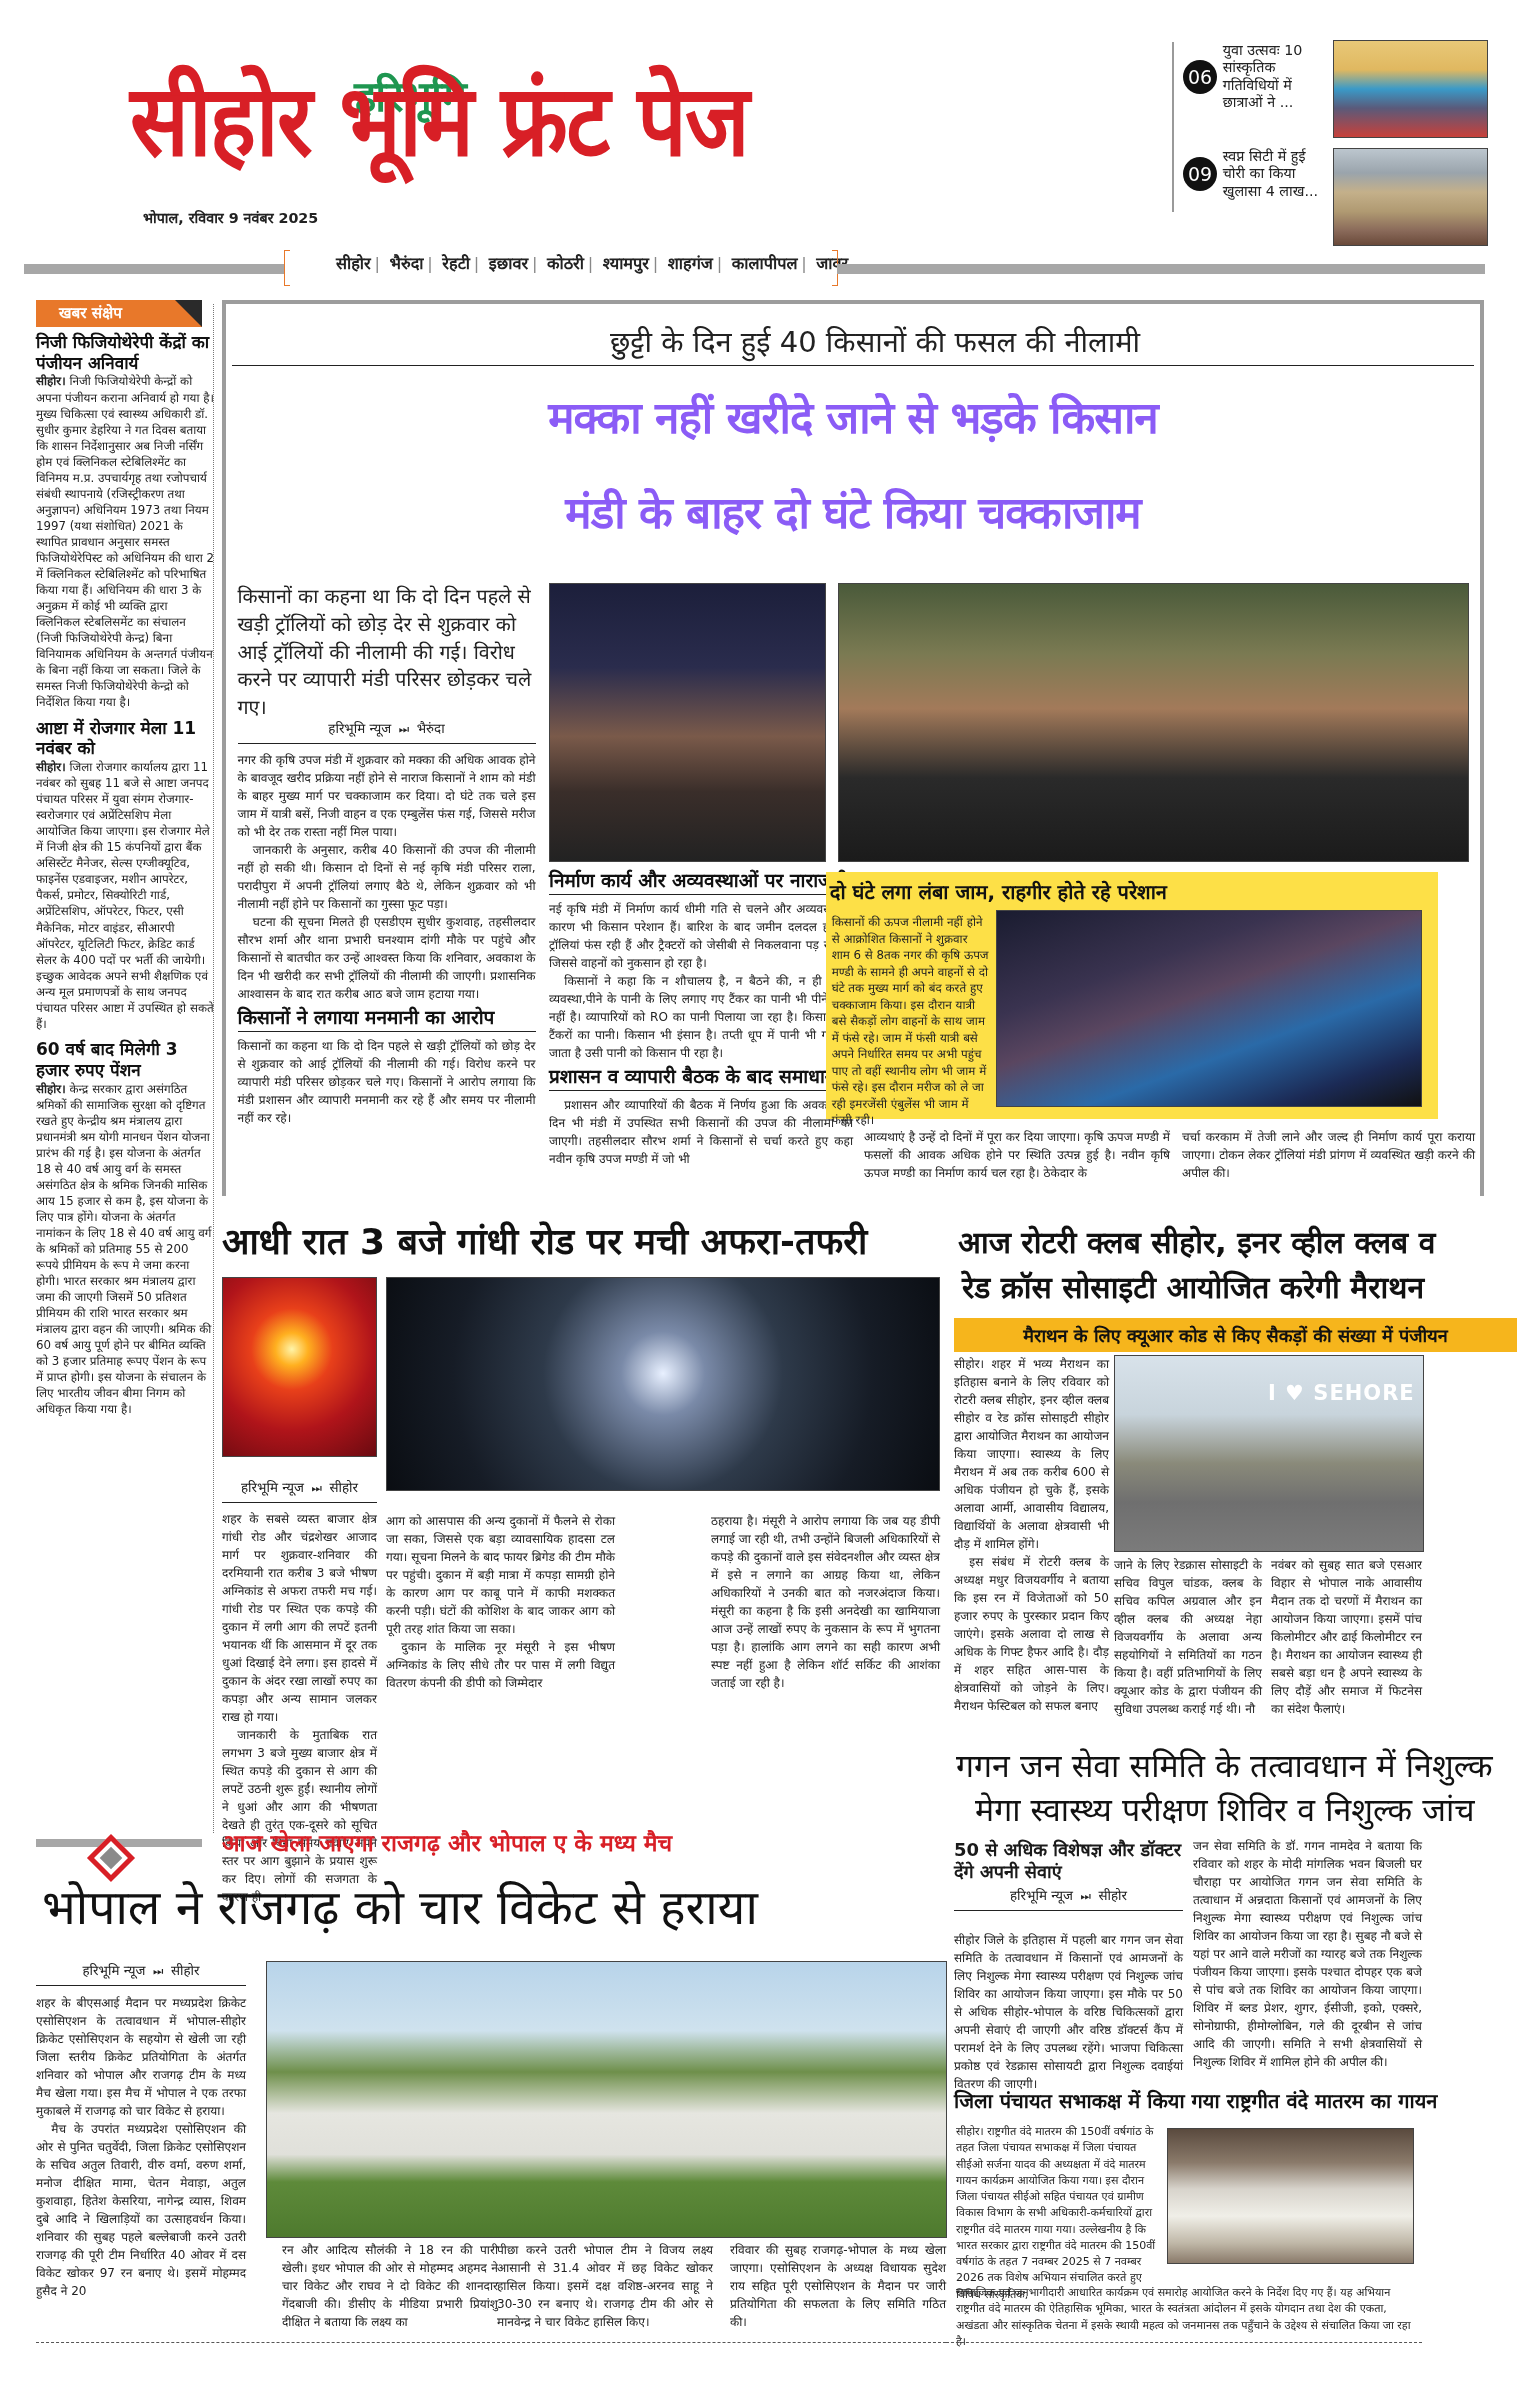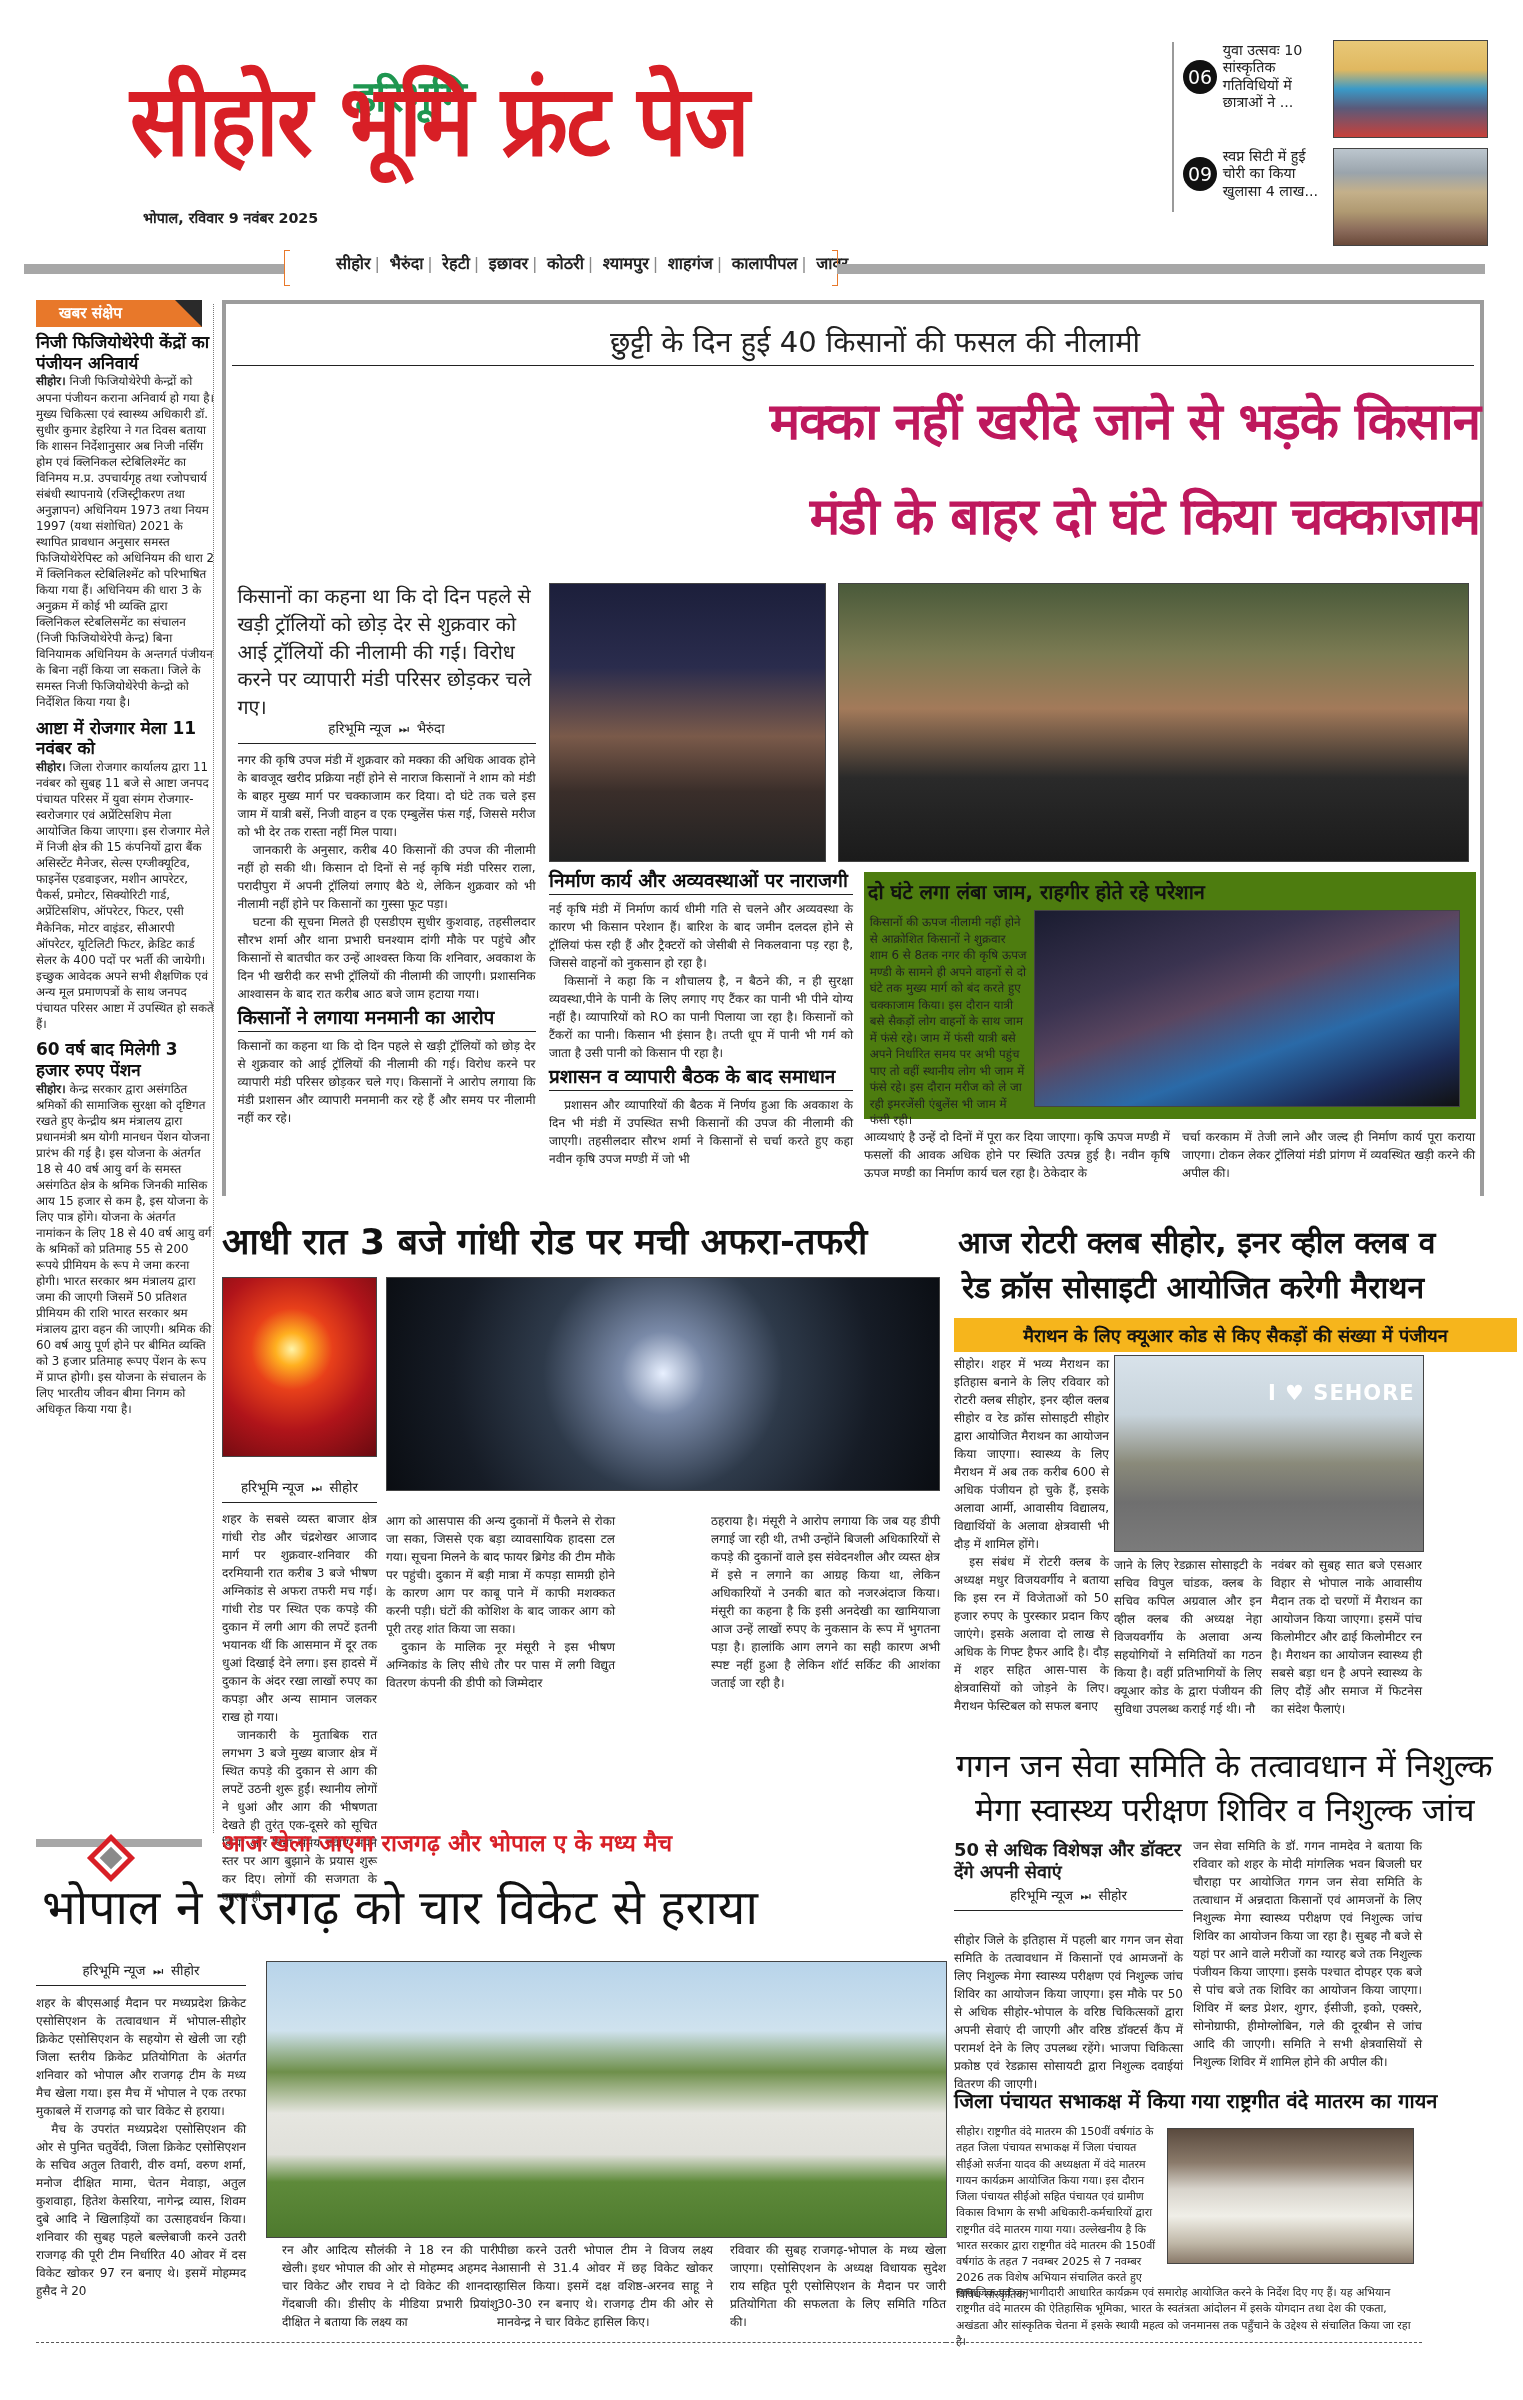--- a/index.html
+++ b/index.html
@@ -30,21 +30,21 @@
   .brief-tag::after { content: ""; position: absolute; right: 0; top: 0; border-top: 27px solid #2a2a2a; border-left: 27px solid transparent; }
   .brief-h { font-size: 17px; font-weight: bold; line-height: 1.22; margin-top: 5px; color: #111; }
   .brief-p { font-size: 11.8px; line-height: 1.36; color: #222; }
   .brief-p b { font-weight: bold; }
   .vdots { position: absolute; left: 213px; top: 304px; height: 1529px; border-left: 1px dotted #777; }
 
   
   .lead-box { position: absolute; left: 222px; top: 300px; width: 1262px; height: 896px; border: 4.8px solid #9c9c9c; border-bottom: none; }
   .kicker { position: absolute; left: 0; right: 0; top: 17px; text-align: center; font-size: 29px; color: #222; padding-left: 44px; }
   .kicker-rule { position: absolute; left: 5.7px; right: 5.7px; top: 61px; border-top: 1.9px solid #222; }
-  .headline { position: absolute; left: 0; right: 0; text-align: right; font-size: 51px; font-weight: bold; color: #be185d; line-height: 1; white-space: nowrap; letter-spacing: -1px; }
+  .headline { position: absolute; left: 0; right: 0; text-align: center; font-size: 44px; font-weight: bold; color: #8b5cf6; line-height: 1; white-space: nowrap; letter-spacing: -1px; }
   .standfirst { position: absolute; left: 11.5px; top: 279px; width: 298px; font-size: 19.6px; line-height: 1.42; color: #222; }
   .byline { font-size: 13.4px; text-align: center; color: #222; }
   .byline .arrow { font-size: 11.5px; padding: 0 7.6px; }
   .byline-rule { border-top: 1.4px solid #222; margin-top: 5.7px; }
   .body { font-size: 12px; line-height: 1.5; text-align: justify; color: #222; }
   .body p + p { text-indent: 15.3px; }
   .subhead { font-size: 19px; font-weight: bold; line-height: 1.15; color: #111; border-bottom: 1.4px solid #222; padding-bottom: 1.9px; margin: 3.8px 0 5.7px; white-space: nowrap; }
 
   
   .photo { position: absolute; overflow: hidden; border: 1px solid #444; }
@@ -53,21 +53,21 @@
   .ph-traffic { background: linear-gradient(160deg, #1a1c30 0%, #3a3350 30%, #5a4660 45%, #2a6aa8 65%, #1b2a55 85%, #111 100%); }
   .ph-fire { background: radial-gradient(circle at 45% 40%, #fff4a8 0%, #ffb020 12%, #e8401a 30%, #b0141a 60%, #6a0a10 100%); }
   .ph-smoke { background: radial-gradient(circle at 50% 45%, #e8f0ff 0%, #7a8aa8 14%, #2e3a4a 40%, #161c26 70%, #0a0d12 100%); }
   .ph-marathon { background: linear-gradient(180deg, #d8e2ea 0%, #c8d4dc 30%, #8a8a7a 55%, #6f6f6f 75%, #7b7b7b 100%); }
   .ph-cricket { background: linear-gradient(180deg, #b8d4ea 0%, #cfe2ee 25%, #6e8f4a 40%, #e6e6e0 55%, #e0e0da 70%, #5e8a3a 80%, #4e7a2e 100%); }
   .ph-hall { background: linear-gradient(180deg, #5a4a3e 0%, #8a7a6a 25%, #d8d4cc 45%, #f0efe8 65%, #c0b8a8 85%, #8a7a6a 100%); }
   .ph-dance { background: linear-gradient(180deg, #e8c878 0%, #e0b860 30%, #3a9ac8 50%, #5a5a7a 70%, #c8403a 100%); }
   .ph-police { background: linear-gradient(180deg, #bcc6ce 0%, #9aa4ac 25%, #c4b08a 45%, #b09a72 65%, #8a6a5a 85%, #6a4a3a 100%); }
   .photo-label { position: absolute; color: rgba(255,255,255,0.9); font-weight: bold; font-size: 21px; letter-spacing: 1px; }
 
-  .side-box { position: absolute; left: 864px; top: 872px; width: 612px; height: 247px; background: #4d7c0f; }
+  .side-box { position: absolute; left: 826px; top: 872px; width: 612px; height: 247px; background: #fde047; }
   .side-box .sb-h { position: absolute; left: 3.8px; top: 5.7px; font-size: 20px; font-weight: bold; color: #111; white-space: nowrap; }
   .side-box .sb-p { position: absolute; left: 5.7px; top: 42px; width: 157px; font-size: 11.8px; line-height: 1.4; color: #222; }
 
   
   .sec-head { position: absolute; font-weight: bold; color: #111; white-space: nowrap; line-height: 1.12; }
   .col-text { position: absolute; font-size: 12px; line-height: 1.5; text-align: justify; color: #222; }
   .col-text p + p { text-indent: 15.3px; }
 
   .yellow-band { position: absolute; left: 954px; top: 1318px; width: 563px; height: 34px; background: #f6b51c; color: #111; font-size: 18px; font-weight: bold; display: flex; align-items: center; justify-content: center; white-space: nowrap; }
 

